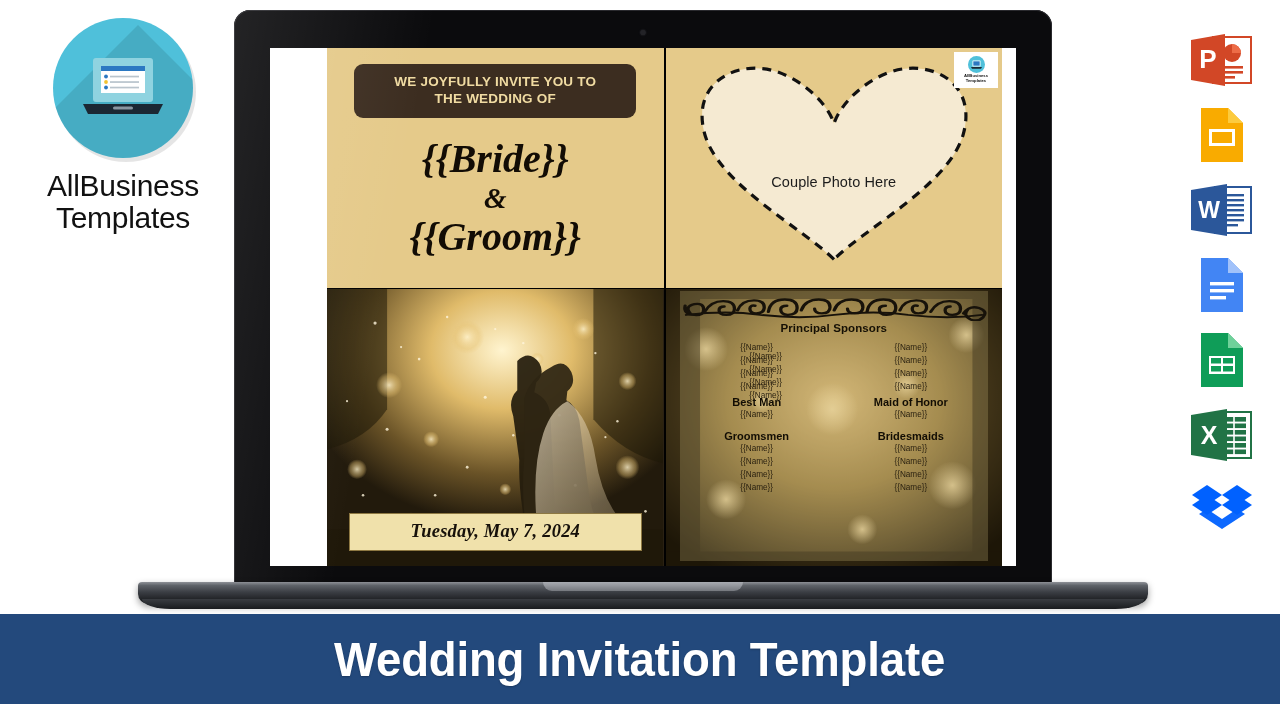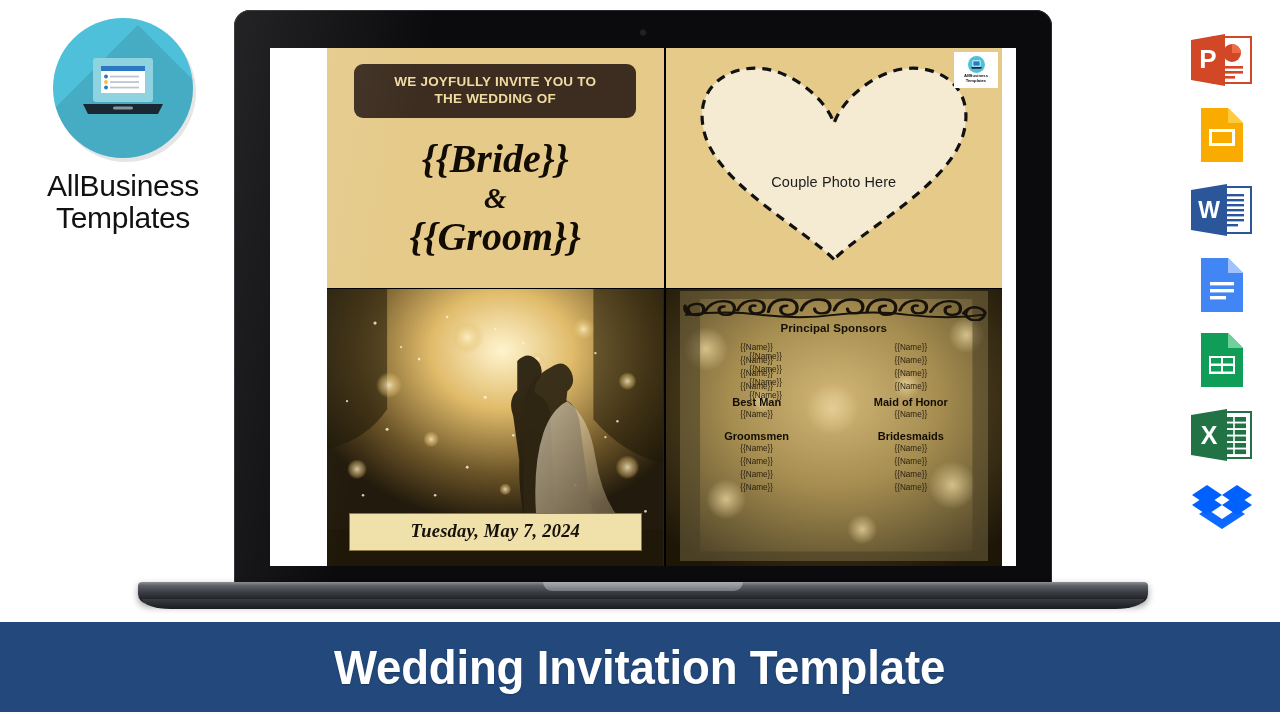--- a/index.html
+++ b/index.html
@@ -172,21 +172,21 @@
   .role-row { display:grid; grid-template-columns:1fr 1fr; margin-top:2px; }
   .role-names { font-size:8.2px; color:#2a2110; text-align:center; line-height:1.6; }
   .role-row2 { display:grid; grid-template-columns:1fr 1fr; margin-top:9px; }
 
   
   .rail { position:absolute; right:18px; top:22px; width:80px; }
   .rail-item { height:75px; display:flex; align-items:center; justify-content:center; }
 
   
   .banner {
-    position:absolute; left:0; bottom:8px; width:1280px; height:90px;
+    position:absolute; left:0; bottom:16px; width:1280px; height:90px;
     background:#23497c; display:flex; align-items:center; justify-content:center;
   }
   .banner-text {
     color:#fff; font-size:49px; font-weight:700; letter-spacing:-0.2px;
     text-shadow: 0 1px 2px rgba(0,0,0,.25);
     transform: scaleX(0.93); transform-origin:center;
   }
 </style>
 </head>
 <body>

